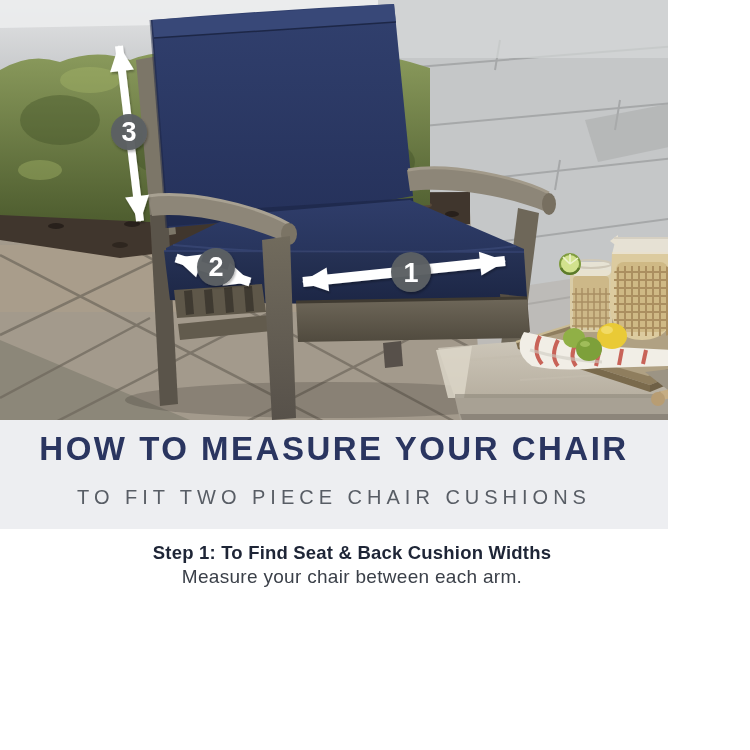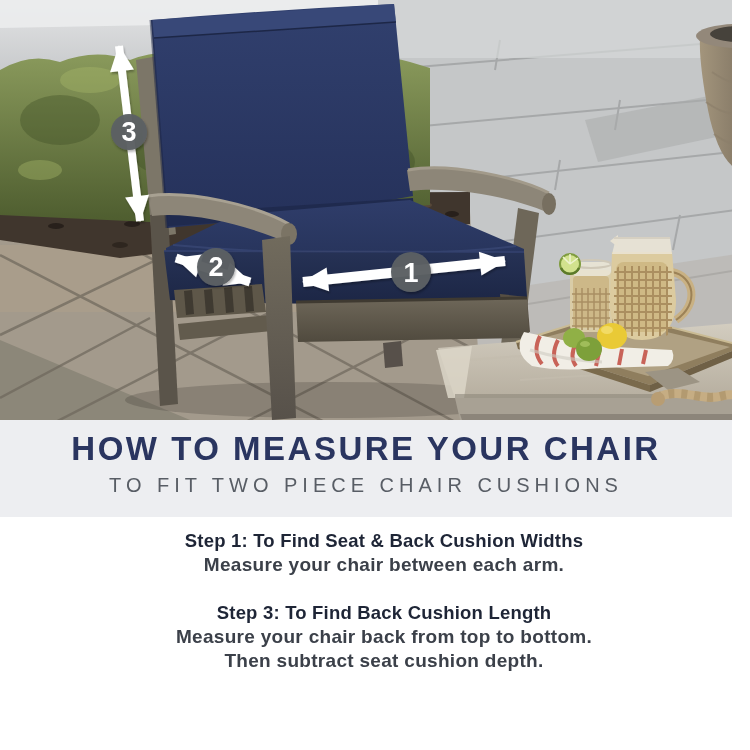--- a/index.html
+++ b/index.html
@@ -1,29 +1,29 @@
 <!DOCTYPE html>
 <html><head>
 <meta charset="utf-8">
 <style>
   html,body{margin:0;padding:0;background:#ffffff;}
-  .page{width:732px;height:750px;overflow:hidden;background:#ffffff;
+  .page{width:668px;height:750px;overflow:hidden;background:#ffffff;
         font-family:"Liberation Sans", sans-serif;}
   .photo{width:750px;height:420px;position:relative;}
   .photo svg{display:block;}
   .band{background:#edeef1;text-align:center;padding:11px 0 20px 0;}
   .headline{margin:0;font-size:33px;font-weight:700;letter-spacing:2.5px;
             line-height:36px;color:#2a3560;}
-  .subheadline{margin-top:6px;font-size:20px;font-weight:400;letter-spacing:5px;
+  .subheadline{margin-top:18px;font-size:20px;font-weight:400;letter-spacing:5px;
                line-height:24px;color:#585d65;}
   .steps{padding-top:12px;text-align:center;margin-left:36px;}
   .step{margin-bottom:24px;}
   .step-heading{font-size:18.5px;font-weight:700;line-height:24px;
                 color:#1e2536;letter-spacing:.2px;}
-  .step-line{font-size:19px;font-weight:700;line-height:24px;
+  .step-line{font-size:19px;font-weight:400;line-height:24px;
              color:#3b4049;letter-spacing:.3px;}
   .step-line:empty{display:none;}
   .mnum{font-family:"Liberation Sans", sans-serif;font-weight:700;font-size:27px;
         fill:#ffffff;text-anchor:middle;}
   .arrow{stroke:#ffffff;fill:none;}
 </style>
 </head>
 <body>
 
 <div class="page">
@@ -337,20 +337,15 @@
 
   <div class="steps">
     <div class="step">
       <div class="step-heading">Step 1: To Find Seat &amp; Back Cushion Widths</div>
       <div class="step-line">Measure your chair between each arm.</div>
 
     </div>
     <div class="step">
 
     </div>
-    <div class="step">
-      <div class="step-heading">Step 3: To Find Back Cushion Length</div>
-      <div class="step-line">Measure your chair back from top to bottom.</div>
-      <div class="step-line">Then subtract seat cushion depth.</div>
-    </div>
   </div>
 
 </div>
 
 </body></html>

